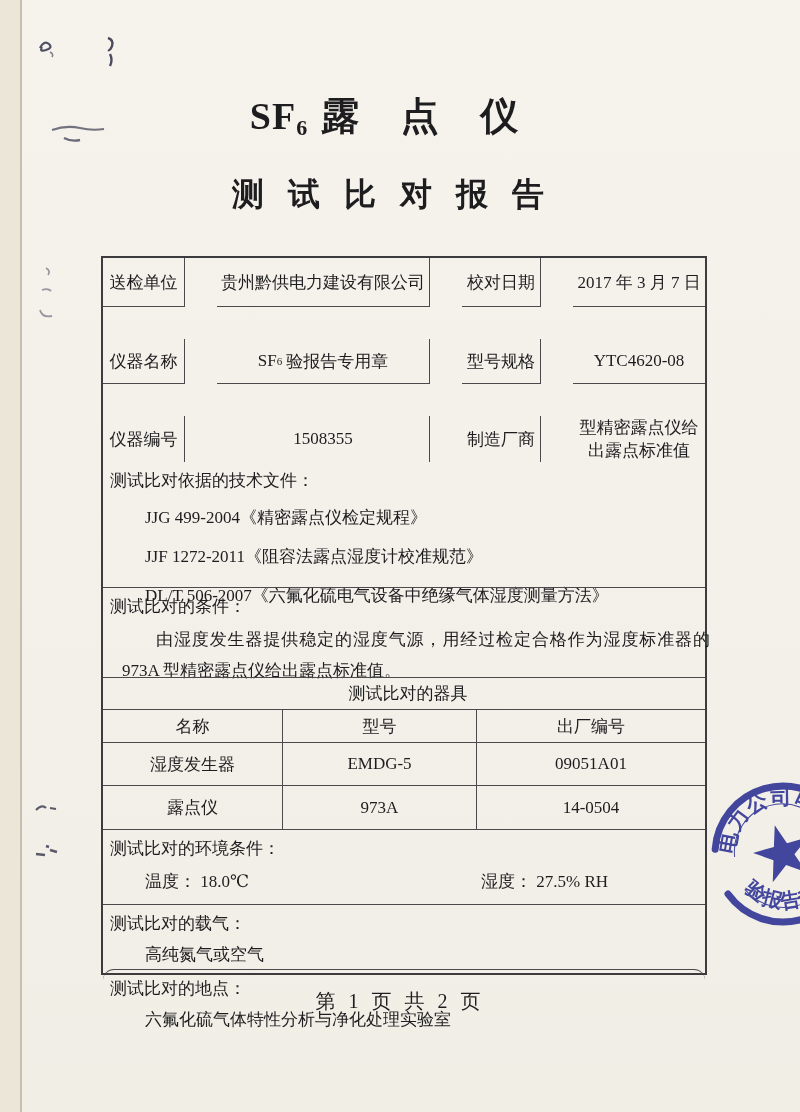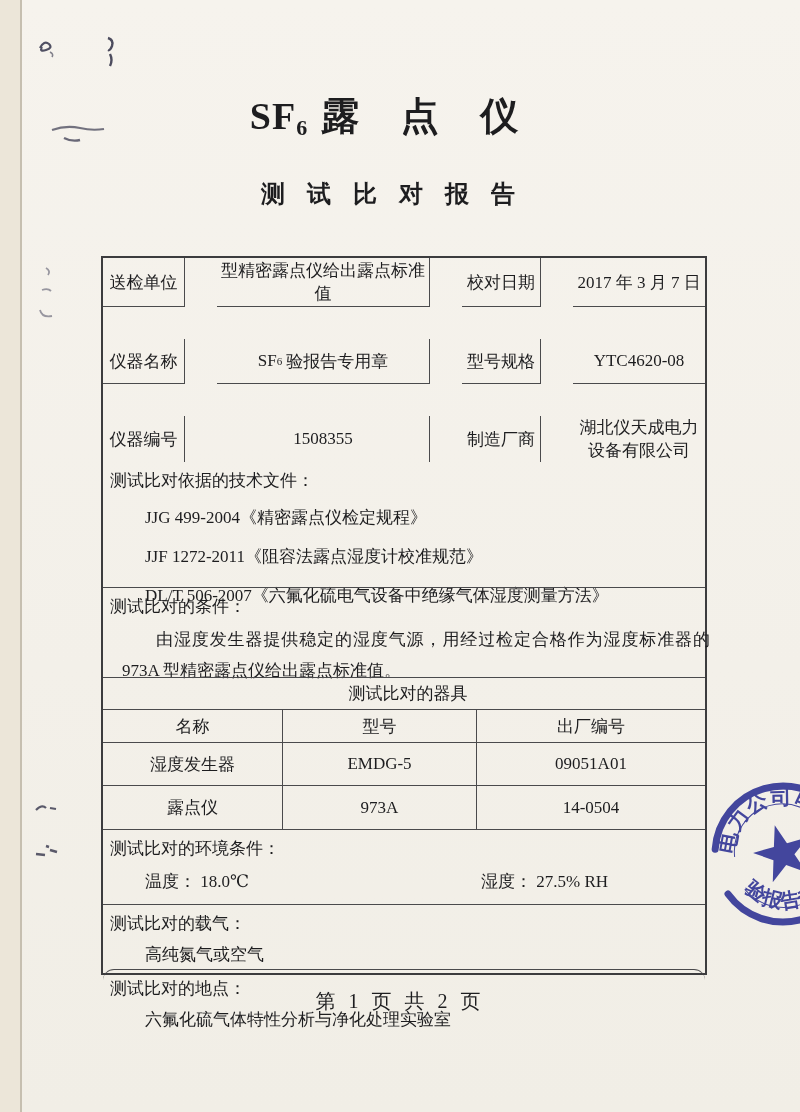--- a/index.html
+++ b/index.html
@@ -25,21 +25,21 @@
   .title-block{position:absolute;left:0;top:92px;width:784px;text-align:center;}
   .title-line1{
     font-size:38px;font-weight:600;letter-spacing:16px;line-height:48px;
     white-space:nowrap;
   }
   .title-line1 .sf-prefix{letter-spacing:1px;}
   .title-line1 sub{font-size:22px;letter-spacing:0;vertical-align:-6px;}
   .title-line1 .suffix{margin-left:14px;}
   .title-line2{
     margin-top:20px;
-    font-size:24px;font-weight:600;letter-spacing:8px;line-height:44px;
+    font-size:32px;font-weight:600;letter-spacing:8px;line-height:44px;
     white-space:nowrap;
   }
   
   .doc-table{
     position:absolute;left:101px;top:256px;width:606px;height:719px;
     border:2px solid #3c3c3e;
     box-sizing:border-box;
     background:transparent;
     font-size:17px;
   }
@@ -138,37 +138,37 @@
   <div class="title-line1">
     <span class="sf-prefix">SF</span><sub>6</sub><span class="suffix">露 点 仪</span>
   </div>
   <div class="title-line2">测 试 比 对 报 告</div>
 </div>
 
 <div class="doc-table">
 
   <div class="info-grid">
     <div class="cell">送检单位</div>
-    <div class="cell">型精密露点仪给出露点标准值</div>
+    <div class="cell">贵州黔供电力建设有限公司</div>
     <div class="cell">校对日期</div>
     <div class="cell last-col">2017 年 3 月 7 日</div>
 
     <div class="cell">仪器名称</div>
     <div class="cell">
         <span>SF</span>
         <sub style="font-size:11px;">6</sub>
         <span style="margin-left:4px;">验报告专用章</span>
       </div>
     <div class="cell">型号规格</div>
     <div class="cell last-col">YTC4620-08</div>
 
     <div class="cell last-row">仪器编号</div>
     <div class="cell last-row">1508355</div>
     <div class="cell last-row">制造厂商</div>
-    <div class="cell last-col last-row">湖北仪天成电力设备有限公司</div>
+    <div class="cell last-col last-row">型精密露点仪给出露点标准值</div>
   </div>
 
   <div class="sec sec-basis">
     <div class="sec-heading">测试比对依据的技术文件：</div>
     <div class="basis-item i0">JJG 499-2004《精密露点仪检定规程》</div>
     <div class="basis-item i1">JJF 1272-2011《阻容法露点湿度计校准规范》</div>
     <div class="basis-item i2v">DL/T 506-2007《六氟化硫电气设备中绝缘气体湿度测量方法》</div>
   </div>
 
   <div class="sec sec-cond">

